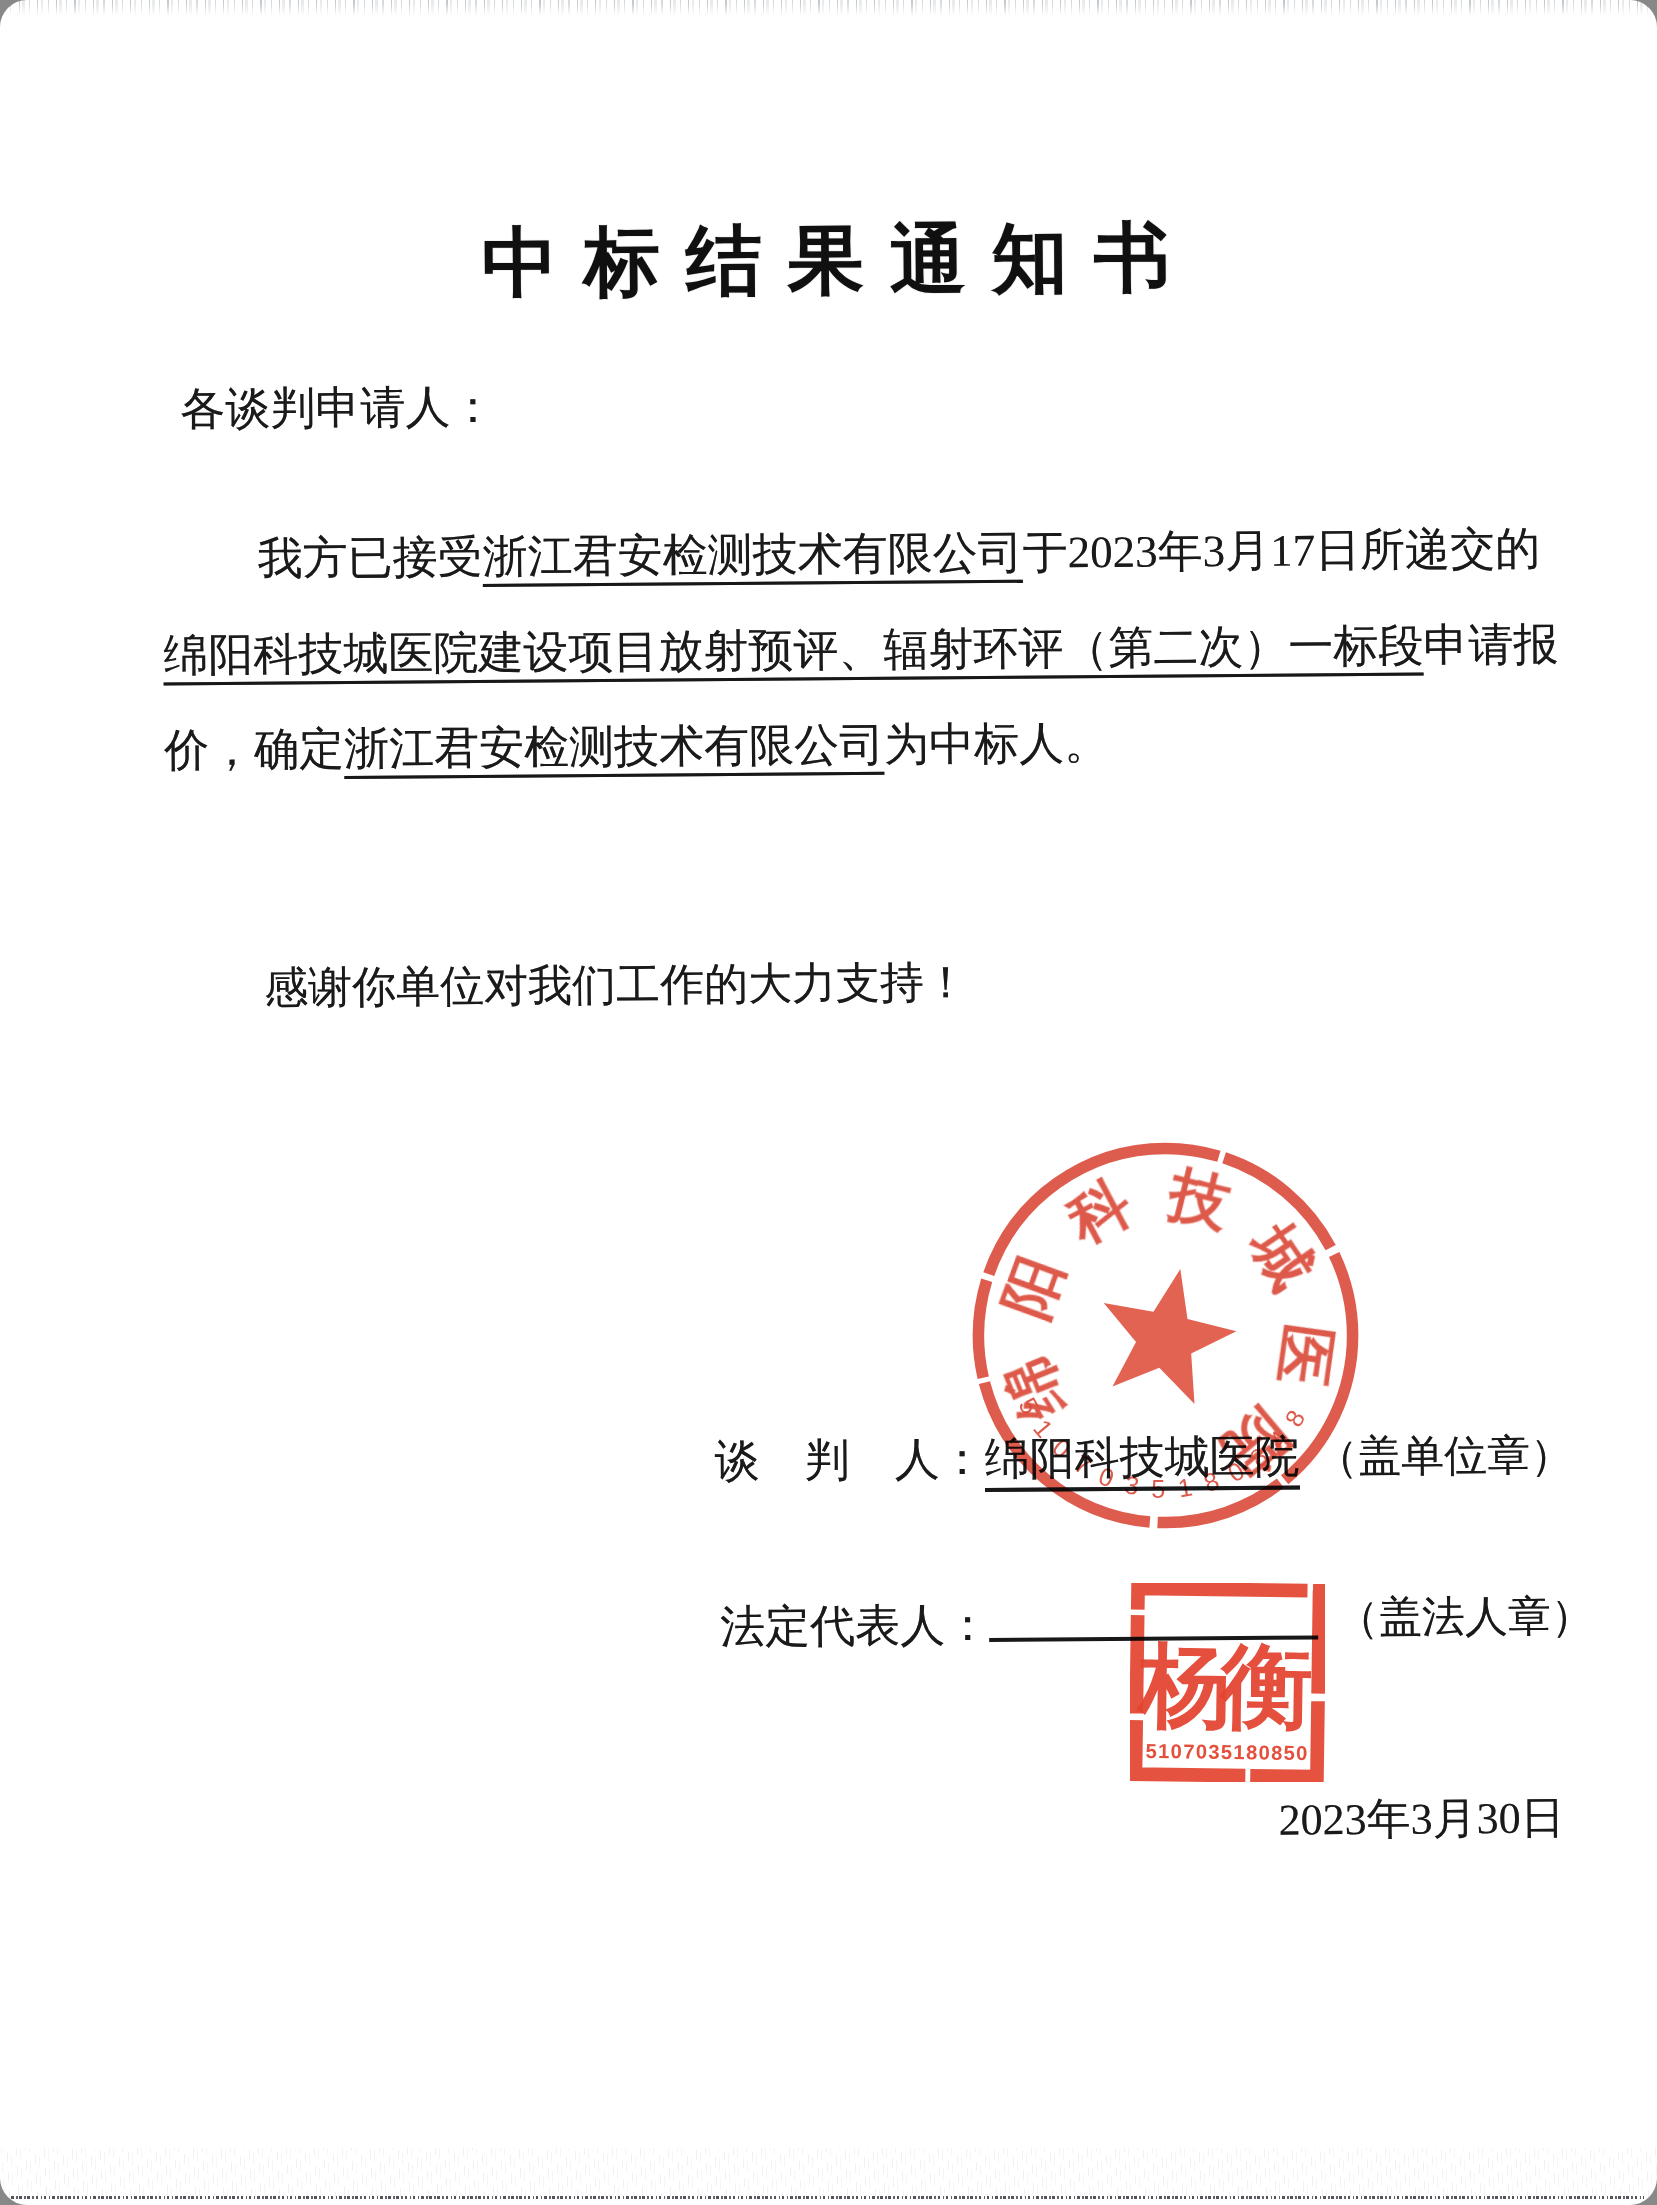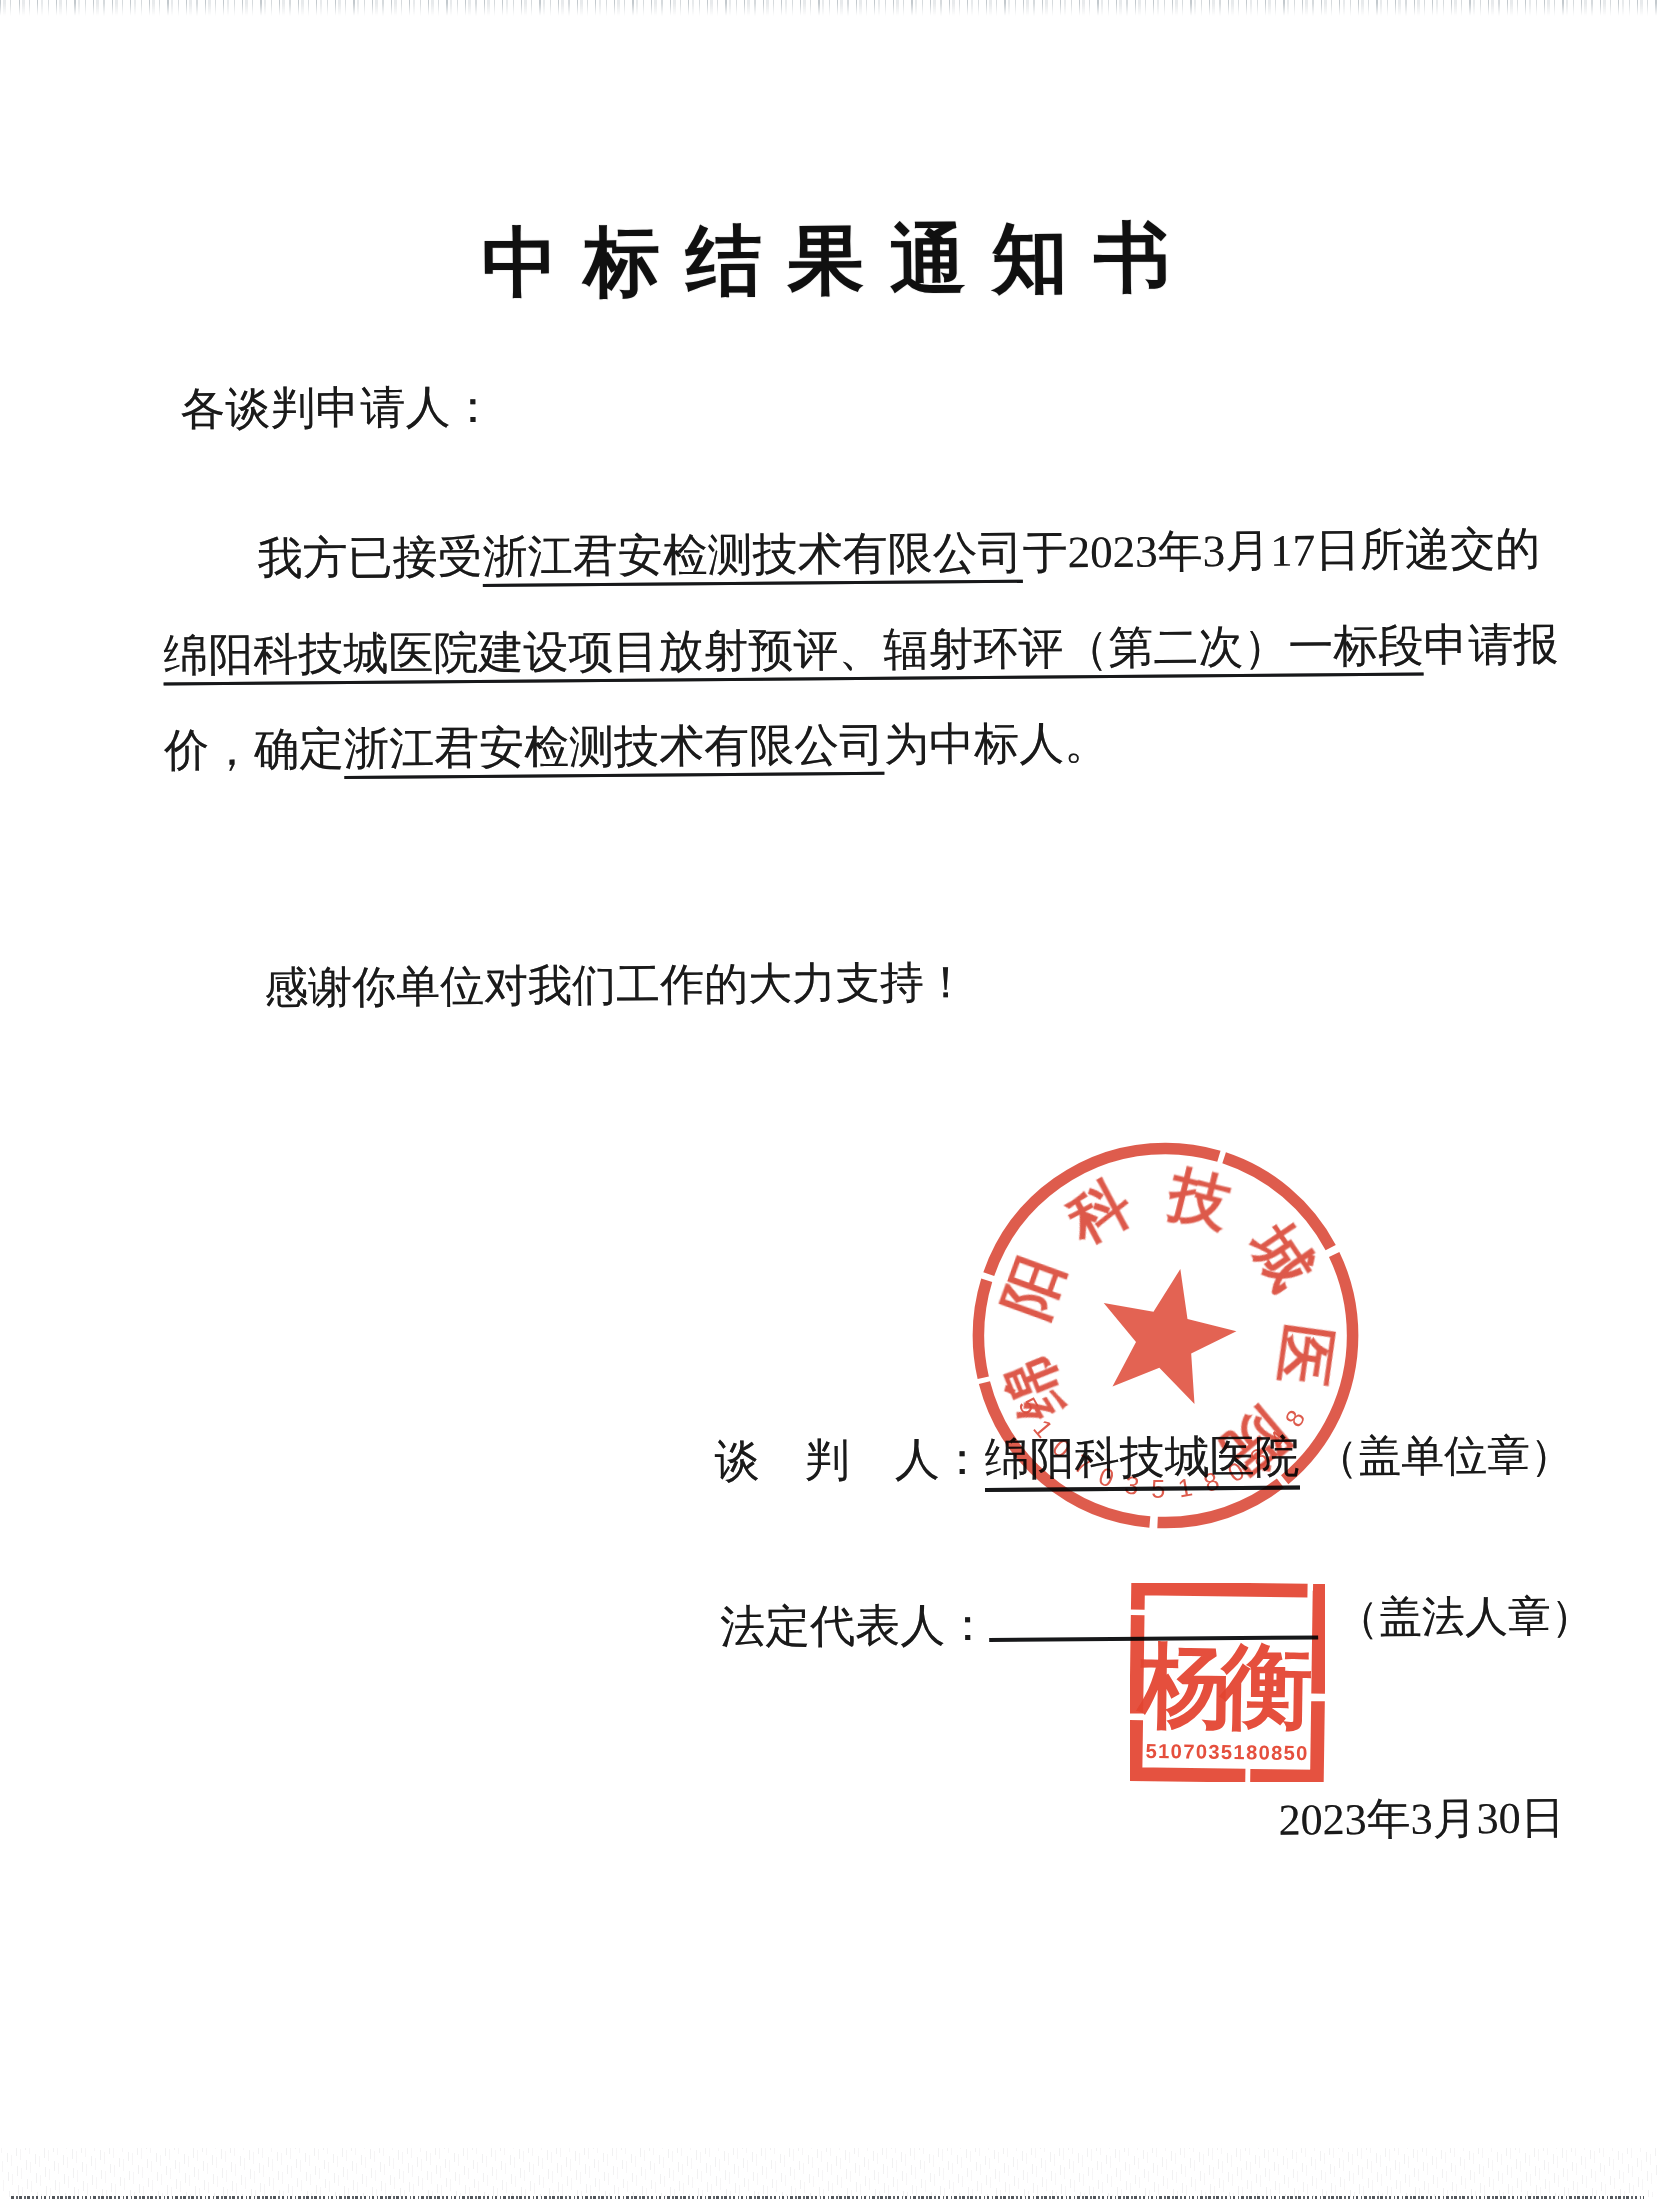--- a/index.html
+++ b/index.html
@@ -3,20 +3,21 @@
 <meta charset="utf-8">
 <style>
   html,body{margin:0;padding:0;background:#888;}
   #page{
     position:relative;
     width:1657px;height:2205px;
     background:#ffffff;
     overflow:hidden;
     font-family:"Liberation Serif","DejaVu Serif",serif;
     color:#1a1a1a;
+    border-radius:27px;
   }
   
   .scan-top{
     position:absolute;left:0;top:0;width:1657px;height:16.4px;
     background:
       repeating-linear-gradient(90deg,
         rgba(58,78,92,.55) 0 1.1px, rgba(58,78,92,0) 1.1px 3.3px,
         rgba(58,78,92,.22) 3.3px 6px, rgba(58,78,92,0) 6px 10.4px,
         rgba(58,78,92,.38) 10.4px 11.5px, rgba(58,78,92,0) 11.5px 18.6px);
     -webkit-mask-image:linear-gradient(180deg,#000 20%,transparent 100%);

